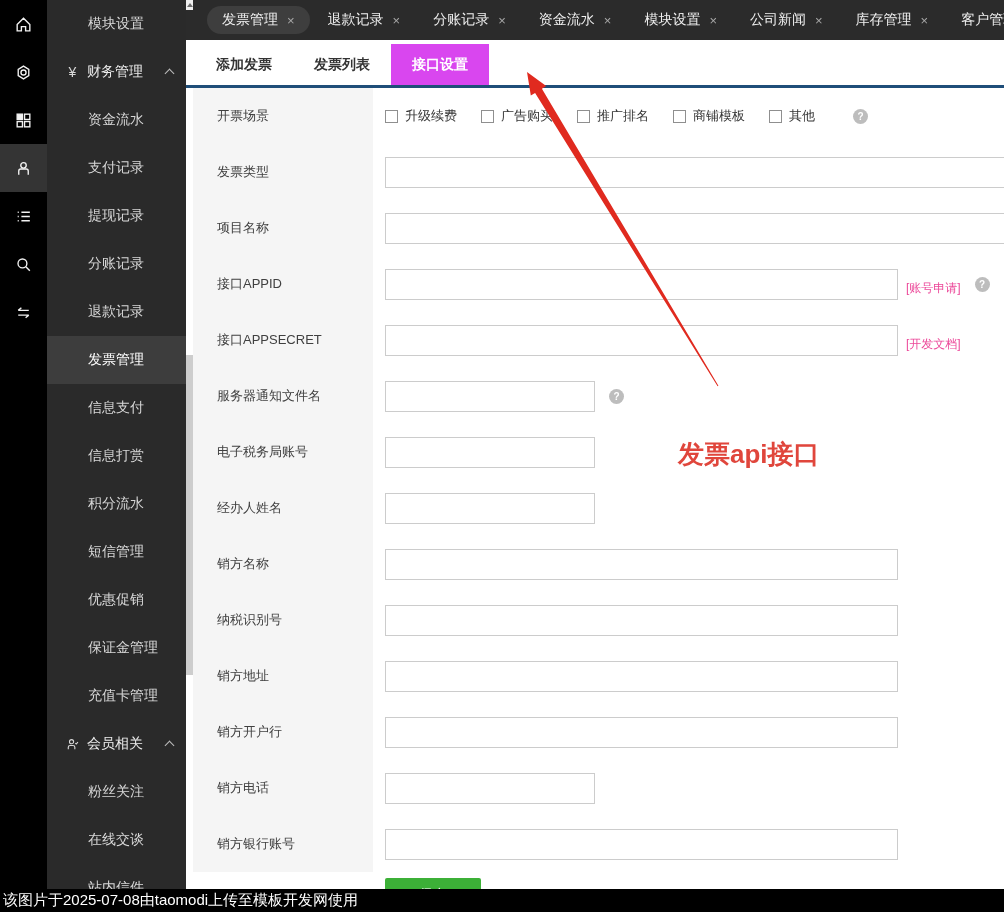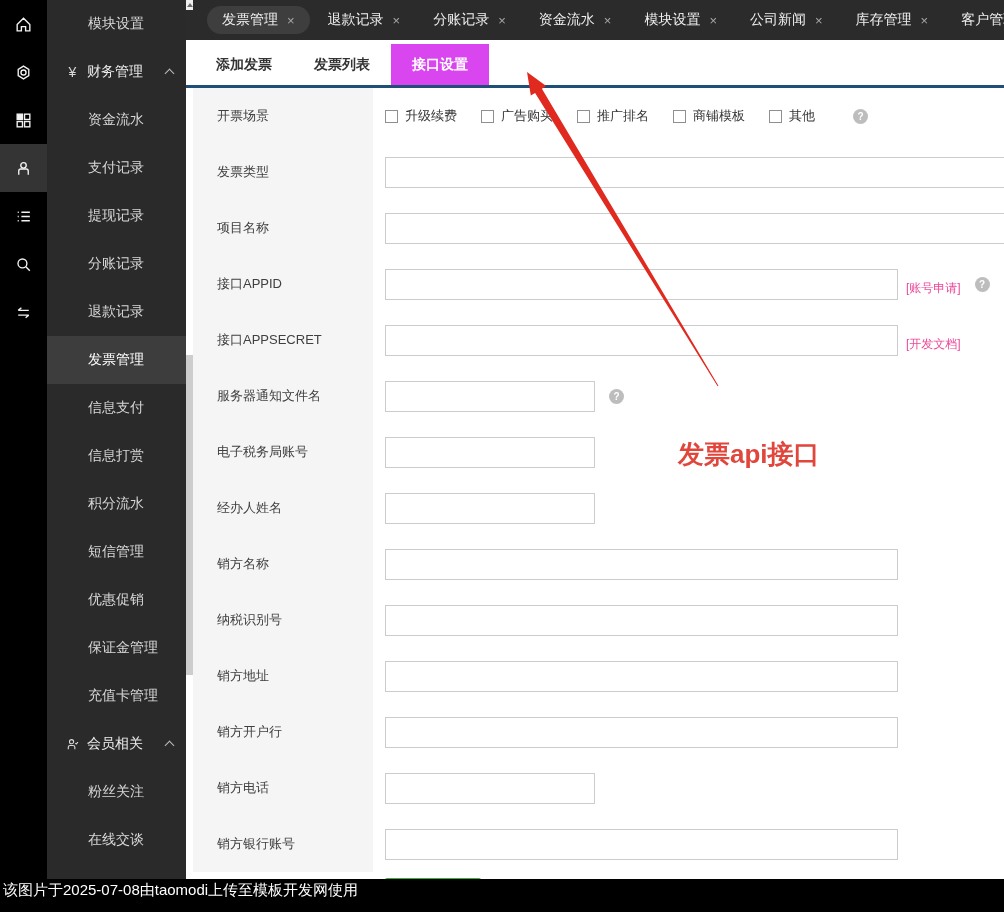--- a/index.html
+++ b/index.html
@@ -63,21 +63,21 @@
   .v-scrollbar{ position:absolute; left:0; top:0; bottom:0; width:7px; z-index:6; }
   .sb-arrow{ height:10px; background:#efefef; display:flex; align-items:center; justify-content:center; cursor:pointer;}
   .sb-arrow i{ width:0; height:0; border-left:3px solid transparent; border-right:3px solid transparent;
                border-bottom:4px solid #6e6e6e; display:block;}
   .sb-thumb{ position:absolute; top:355px; left:0; width:7px; height:320px; background:#cdcdcd; cursor:pointer;}
   
   .ann-svg{ position:absolute; left:0; top:0; width:1004px; height:912px; pointer-events:none; z-index:7; }
   .ann-text{ position:absolute; left:678px; top:437px; font-size:26px; font-weight:700;
              color:#e0463c; z-index:7; white-space:nowrap; }
   
-  .watermark{ position:absolute; left:0; bottom:0; width:100%; height:33px; background:#000;
+  .watermark{ position:absolute; left:0; bottom:0; width:100%; height:23px; background:#000;
               color:#fff; font-size:15px; line-height:22px; padding-left:3px; z-index:9;
               white-space:nowrap; }
 </style>
 </head>
 <body>
 
 <div class="app">
 
   <div class="rail">
     <div class="rail-btn">

